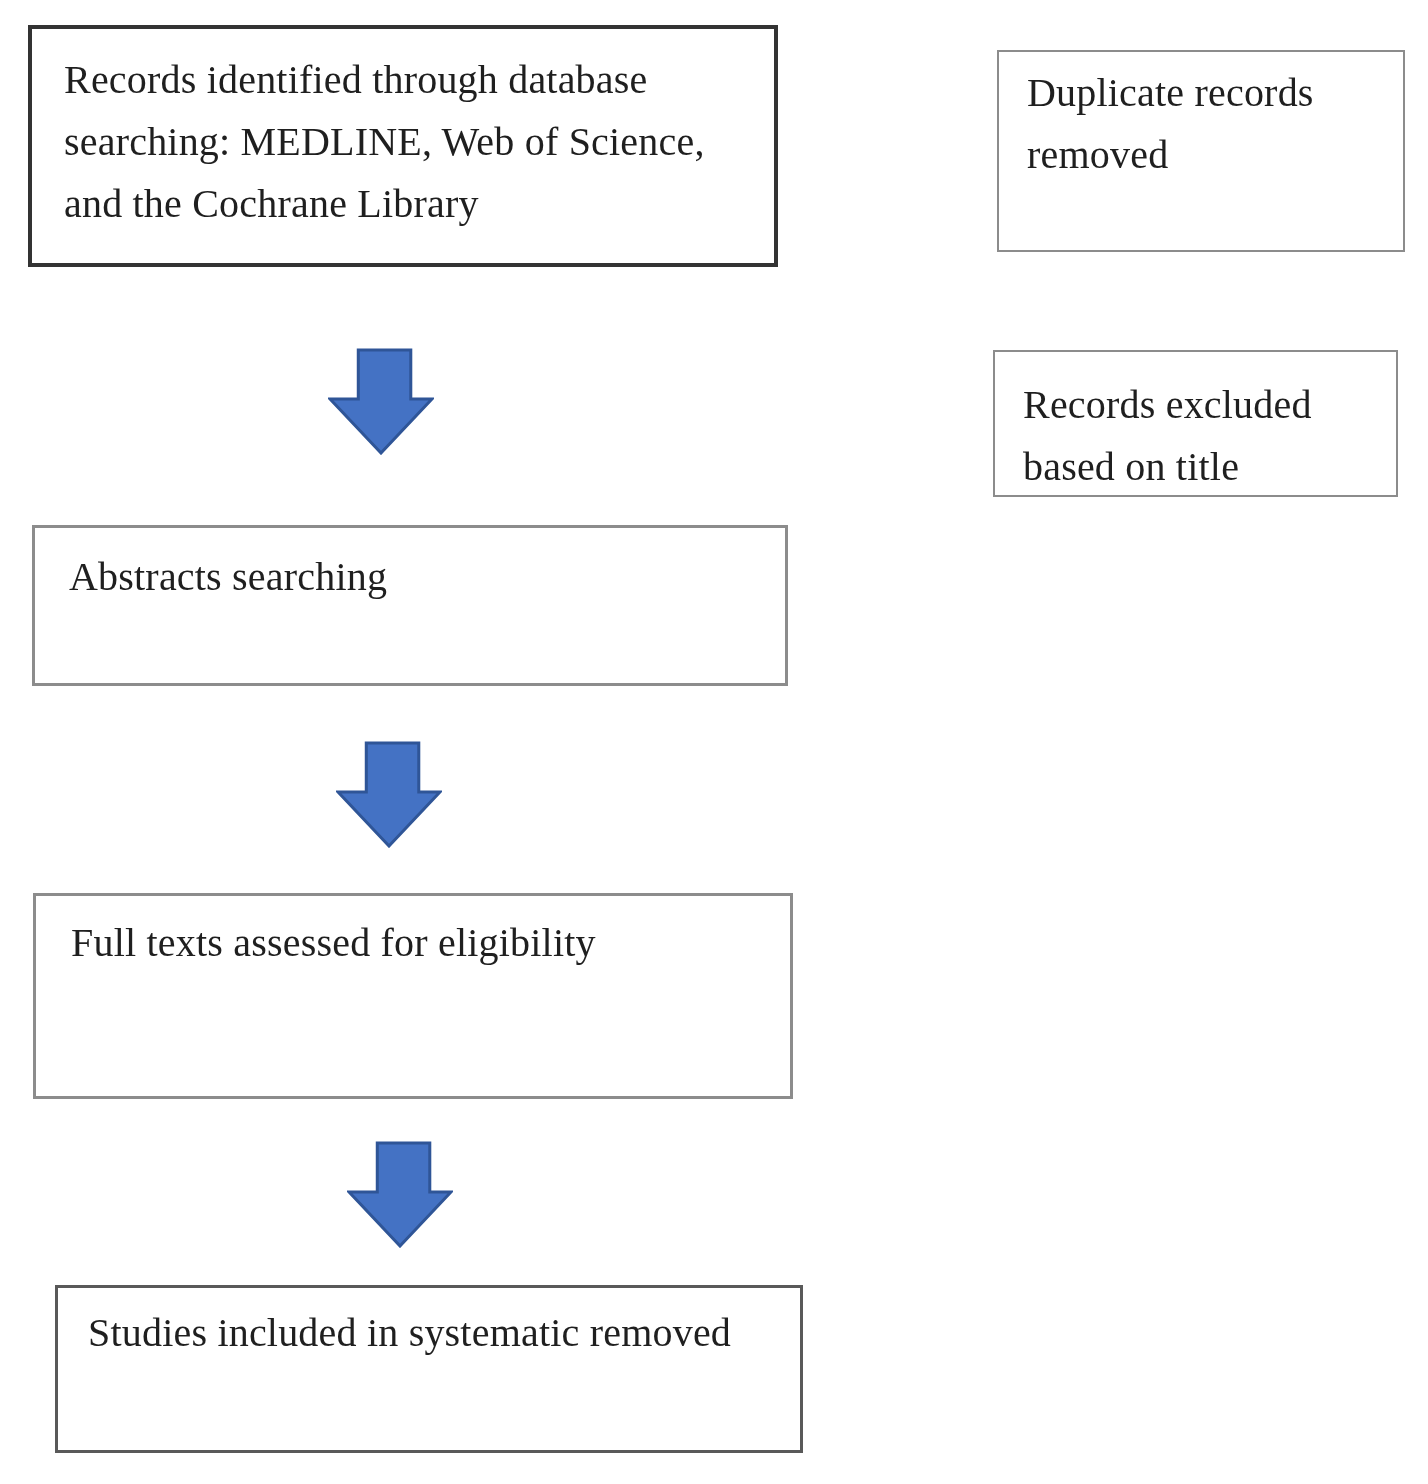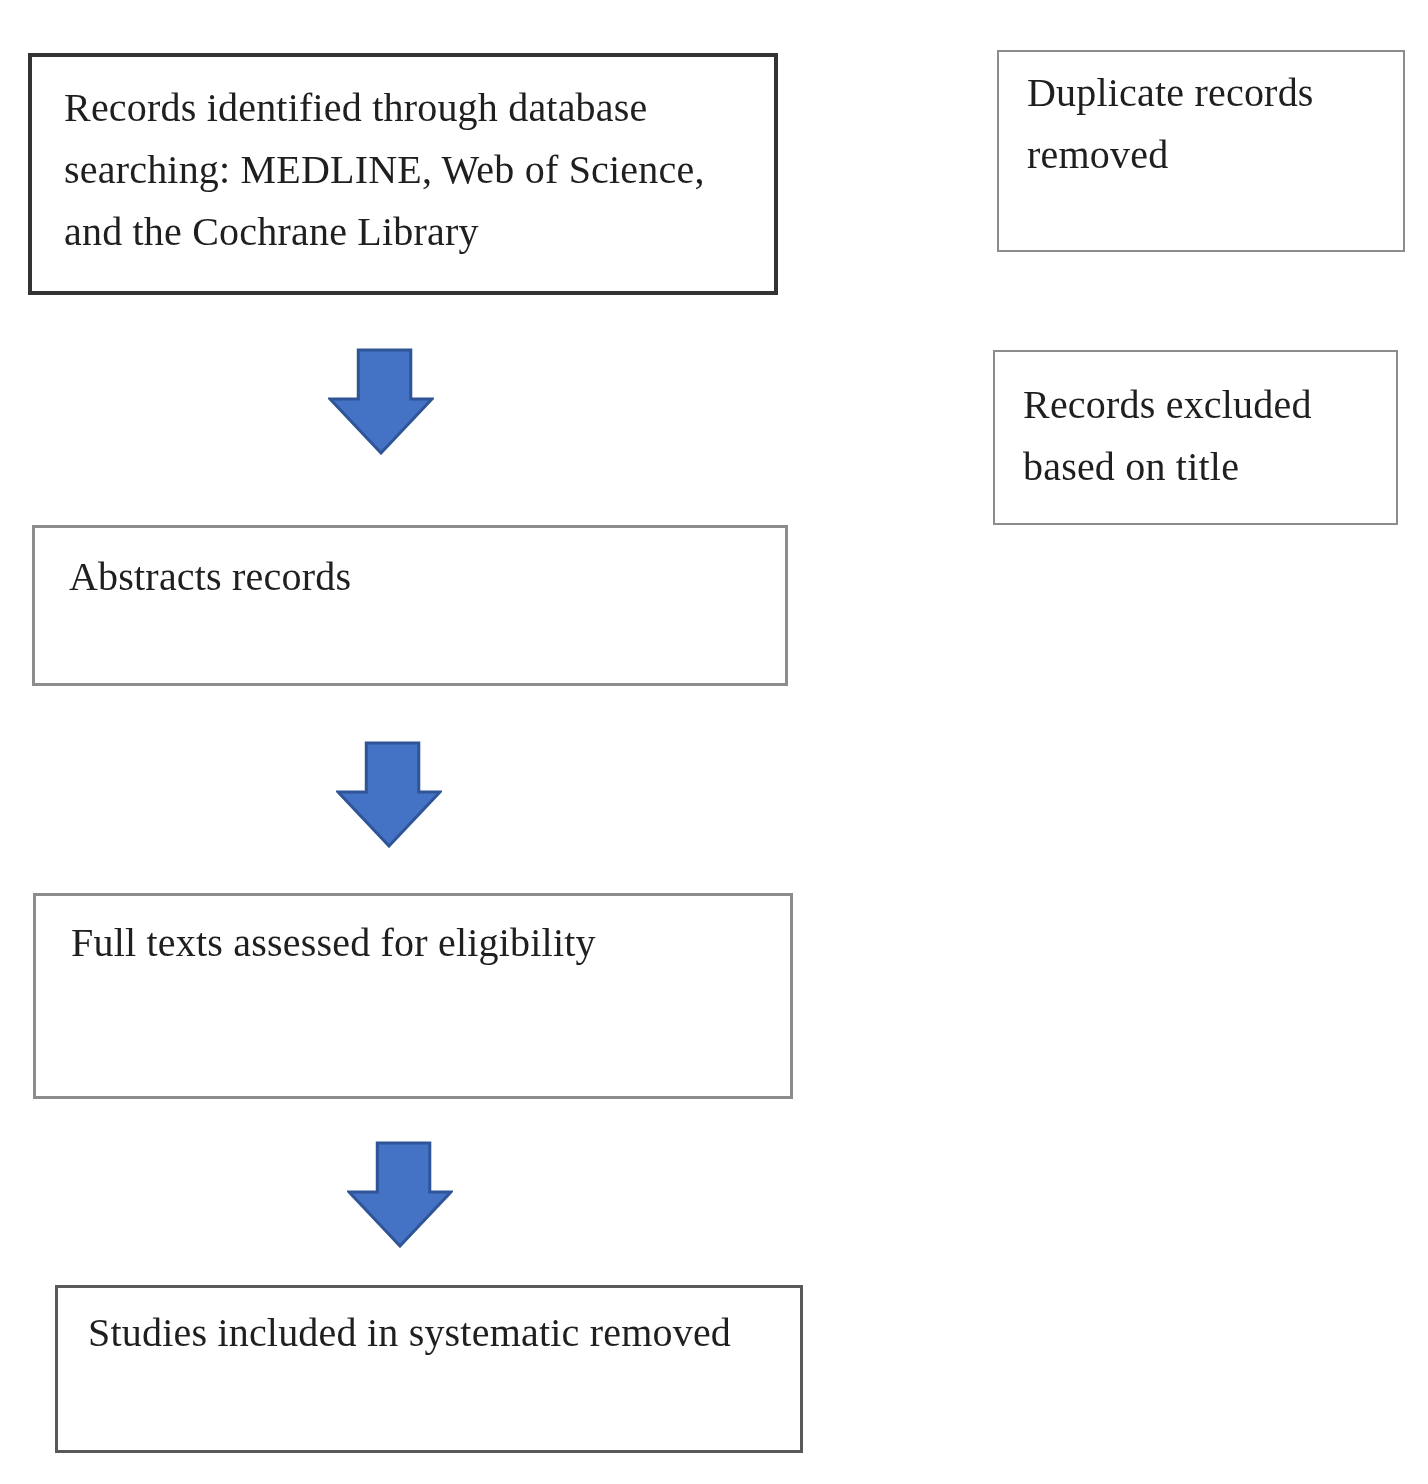--- a/index.html
+++ b/index.html
@@ -26,29 +26,28 @@
     position: absolute;
     background: var(--background);
     font-size: 40px;
     line-height: 62px;
     letter-spacing: 0.2px;
   }
   .box-identification {
     left: 28px; top: 25px; width: 750px; height: 242px;
     border: 4px solid var(--box1-border);
     padding: 20px 30px 0 32px;
-    margin-top: 28px;
   }
   .box-duplicates {
     left: 997px; top: 50px; width: 408px; height: 202px;
     border: 2px solid var(--thin-border);
     padding: 10px 24px 0 28px;
   }
   .box-excluded {
-    left: 993px; top: 350px; width: 405px; height: 175px;
+    left: 993px; top: 350px; width: 405px; height: 147px;
     border: 2px solid var(--thin-border);
     padding: 22px 24px 0 28px;
   }
   .box-abstracts {
     left: 32px; top: 525px; width: 756px; height: 161px;
     border: 3px solid var(--thin-border);
     padding: 18px 30px 0 34px;
   }
   .box-fulltexts {
     left: 33px; top: 893px; width: 760px; height: 206px;
@@ -89,21 +88,21 @@
     <svg viewBox="0 0 105 105" preserveAspectRatio="none" aria-hidden="true">
       <polygon points="30,2 82,2 82,50 103,50 52.5,103 2,50 30,50"></polygon>
     </svg>
   </div>
 
   <div class="box box-excluded">
     <span>Records excluded based on title</span>
   </div>
 
   <div class="box box-abstracts">
-    <span>Abstracts records</span>
+    <span>Abstracts searching</span>
   </div>
 
   <div class="arrow arrow-2">
     <svg viewBox="0 0 105 105" preserveAspectRatio="none" aria-hidden="true">
       <polygon points="30,2 82,2 82,50 103,50 52.5,103 2,50 30,50"></polygon>
     </svg>
   </div>
 
   <div class="box box-fulltexts">
     <span>Full texts assessed for eligibility</span>

